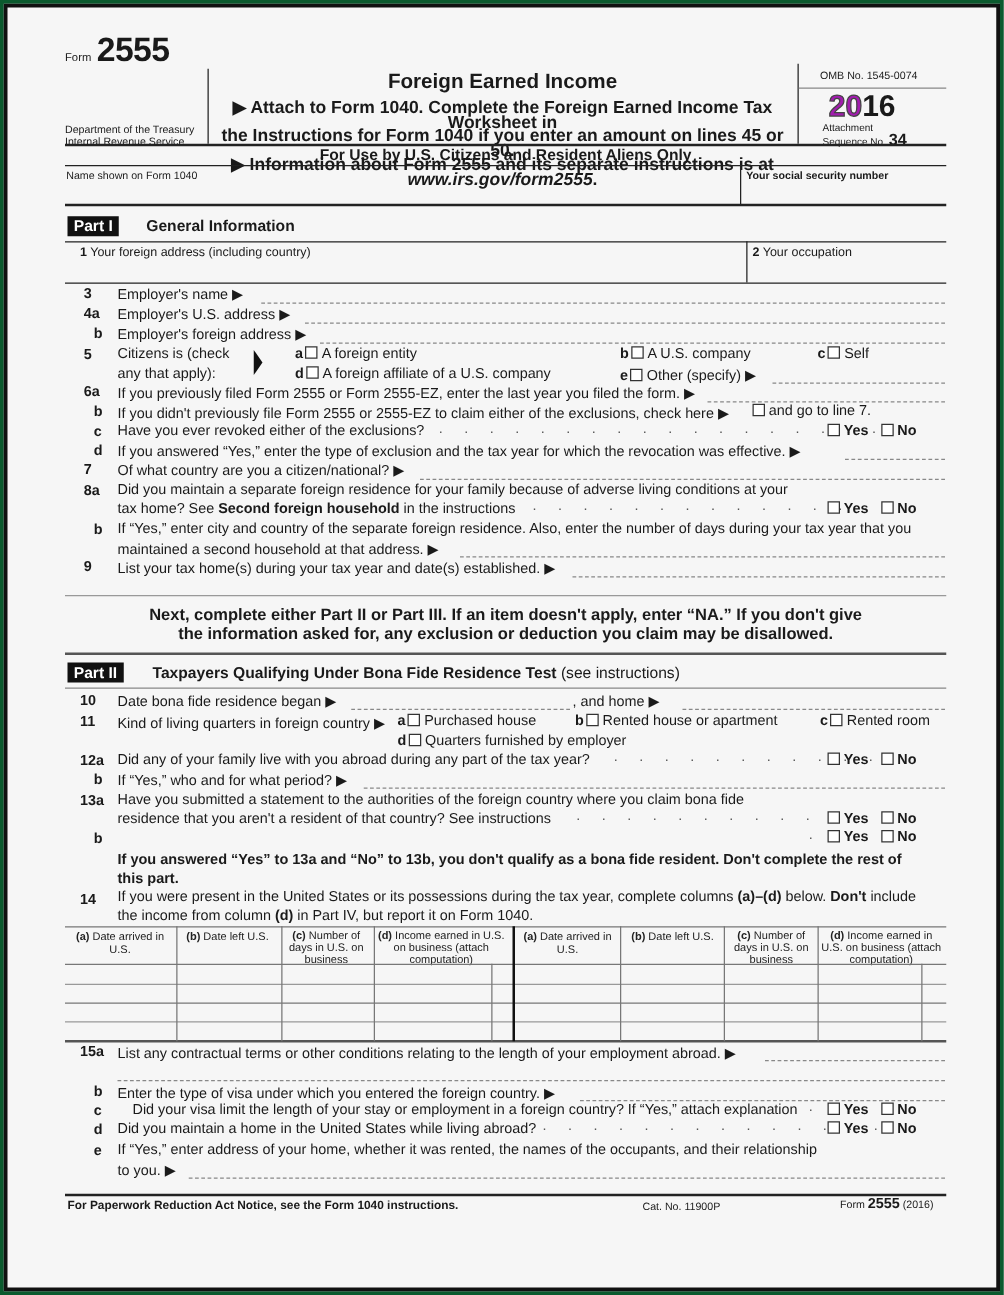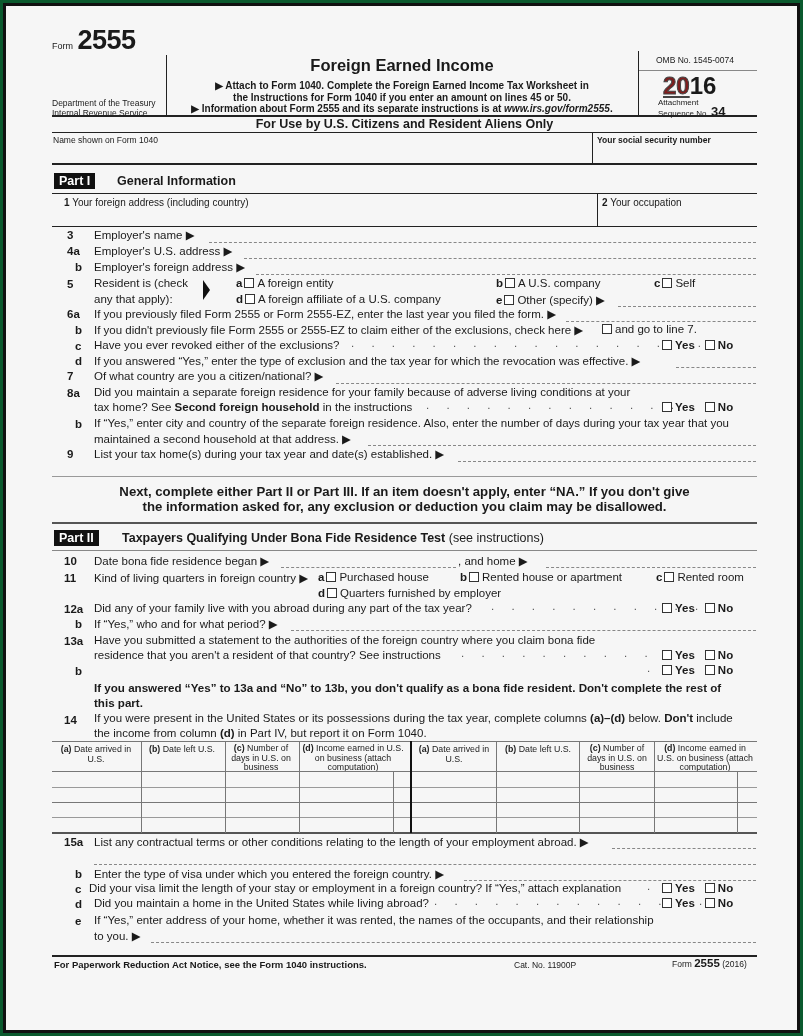--- a/index.html
+++ b/index.html
@@ -31,31 +31,31 @@
     <span style="font-size:9px;">Form</span>
     <span style="font-size:27px;font-weight:bold;letter-spacing:-0.5px;">2555</span>
   </div>
   <div class="abs" style="left:46px;top:92px;font-size:8.5px;line-height:10px;">
     <div>Department of the Treasury</div>
     <div>Internal Revenue Service</div>
   </div>
   <div class="vr" style="left:160px;top:49px;width:1px;height:60px;"></div>
 
   <div class="abs" style="left:161px;top:50px;width:470px;text-align:center;font-size:16.5px;font-weight:bold;">Foreign Earned Income</div>
-  <div class="abs" style="left:161px;top:74px;width:470px;text-align:center;font-size:10px;font-weight:bold;line-height:11.5px;">
+  <div class="abs" style="left:161px;top:74px;width:470px;text-align:center;font-size:14px;font-weight:bold;line-height:11.5px;">
     <div>▶ Attach to Form 1040. Complete the Foreign Earned Income Tax Worksheet in</div>
     <div>the Instructions for Form 1040 if you enter an amount on lines 45 or 50.</div>
     <div><span>▶ Information about Form 2555 and its separate instructions is at </span><i>www.irs.gov/form2555</i><span>.</span></div>
   </div>
 
   <div class="vr" style="left:632px;top:45px;width:1px;height:64px;"></div>
   <div class="abs" style="left:650px;top:49px;font-size:8.5px;">OMB No. 1545-0074</div>
   <div class="hr" style="left:633px;top:64px;width:118px;height:1px;background:#888;"></div>
   <div class="abs" style="left:657px;top:66px;font-size:24px;font-weight:bold;">
-    <span style="color:#7f1d1d;text-decoration:underline;-webkit-text-stroke:1px #444;">20</span><span>16</span>
+    <span style="color:#a21caf;-webkit-text-stroke:1px #444;">20</span><span>16</span>
   </div>
   <div class="abs" style="left:652px;top:93px;font-size:8px;line-height:8.5px;">
     <div>Attachment</div>
     <div><span>Sequence No.</span> <span style="font-size:13px;font-weight:bold;">34</span></div>
   </div>
 
   <div class="hr" style="left:46px;top:109px;width:705px;height:1.5px;"></div>
   <div class="abs" style="left:46px;top:111px;width:705px;text-align:center;font-size:12.5px;font-weight:bold;">For Use by U.S. Citizens and Resident Aliens Only</div>
   <div class="hr" style="left:46px;top:126px;width:705px;height:1px;"></div>
 
@@ -83,21 +83,21 @@
 
   <div class="ln" style="left:61px;top:239px;">4a</div>
   <div class="tx" style="left:88px;top:238px;">Employer's U.S. address ▶</div>
   <div class="dotline" style="left:238px;top:252px;width:512px;"></div>
 
   <div class="ln" style="left:69px;top:255px;">b</div>
   <div class="tx" style="left:88px;top:254px;">Employer's foreign address ▶</div>
   <div class="dotline" style="left:250px;top:268px;width:500px;"></div>
 
   <div class="ln" style="left:61px;top:272px;">5</div>
-  <div class="tx" style="left:88px;top:271px;">Resident is (check</div>
+  <div class="tx" style="left:88px;top:271px;">Citizens is (check</div>
   <div class="tx" style="left:88px;top:287px;">any that apply):</div>
   <div class="abs" style="left:197px;top:274px;width:0;height:0;border-top:10px solid transparent;border-bottom:10px solid transparent;border-left:7px solid #111;"></div>
   <div class="tx" style="left:230px;top:271px;"><b>a</b><span class="cb"></span><span>A foreign entity</span></div>
   <div class="tx" style="left:490px;top:271px;"><b>b</b><span class="cb"></span><span>A U.S. company</span></div>
   <div class="tx" style="left:648px;top:271px;"><b>c</b><span class="cb"></span><span>Self</span></div>
   <div class="tx" style="left:230px;top:287px;"><b>d</b><span class="cb"></span><span>A foreign affiliate of a U.S. company</span></div>
   <div class="tx" style="left:490px;top:287px;"><b>e</b><span class="cb"></span><span>Other (specify) ▶</span></div>
   <div class="dotline" style="left:612px;top:300px;width:138px;"></div>
 
   <div class="ln" style="left:61px;top:302px;">6a</div>
@@ -227,21 +227,21 @@
   <div class="ln" style="left:58px;top:830px;">15a</div>
   <div class="tx" style="left:88px;top:829px;">List any contractual terms or other conditions relating to the length of your employment abroad. ▶</div>
   <div class="dotline" style="left:606px;top:842px;width:144px;"></div>
   <div class="dotline" style="left:88px;top:858px;width:662px;"></div>
 
   <div class="ln" style="left:69px;top:862px;">b</div>
   <div class="tx" style="left:88px;top:861px;">Enter the type of visa under which you entered the foreign country. ▶</div>
   <div class="dotline" style="left:458px;top:874px;width:292px;"></div>
 
   <div class="ln" style="left:69px;top:877px;">c</div>
-  <div class="tx" style="left:83px;top:876px;">Did your visa limit the length of your stay or employment in a foreign country? If “Yes,” attach explanation</div>
+  <div class="tx" style="left:100px;top:876px;">Did your visa limit the length of your stay or employment in a foreign country? If “Yes,” attach explanation</div>
   <div class="tx" style="left:641px;top:874px;color:#555;">.</div>
   <div class="yn" style="left:654px;top:876px;"><span class="cb"></span><span class="lbl">Yes</span><span class="cb"></span><span>No</span></div>
 
   <div class="ln" style="left:69px;top:892px;">d</div>
   <div class="tx" style="left:88px;top:891px;">Did you maintain a home in the United States while living abroad?</div>
   <div class="tx" style="left:428px;top:889px;letter-spacing:7px;color:#555;">. . . . . . . . . . . . . .</div>
   <div class="yn" style="left:654px;top:891px;"><span class="cb"></span><span class="lbl">Yes</span><span class="cb"></span><span>No</span></div>
 
   <div class="ln" style="left:69px;top:909px;">e</div>
   <div class="tx" style="left:88px;top:908px;">If “Yes,” enter address of your home, whether it was rented, the names of the occupants, and their relationship</div>

